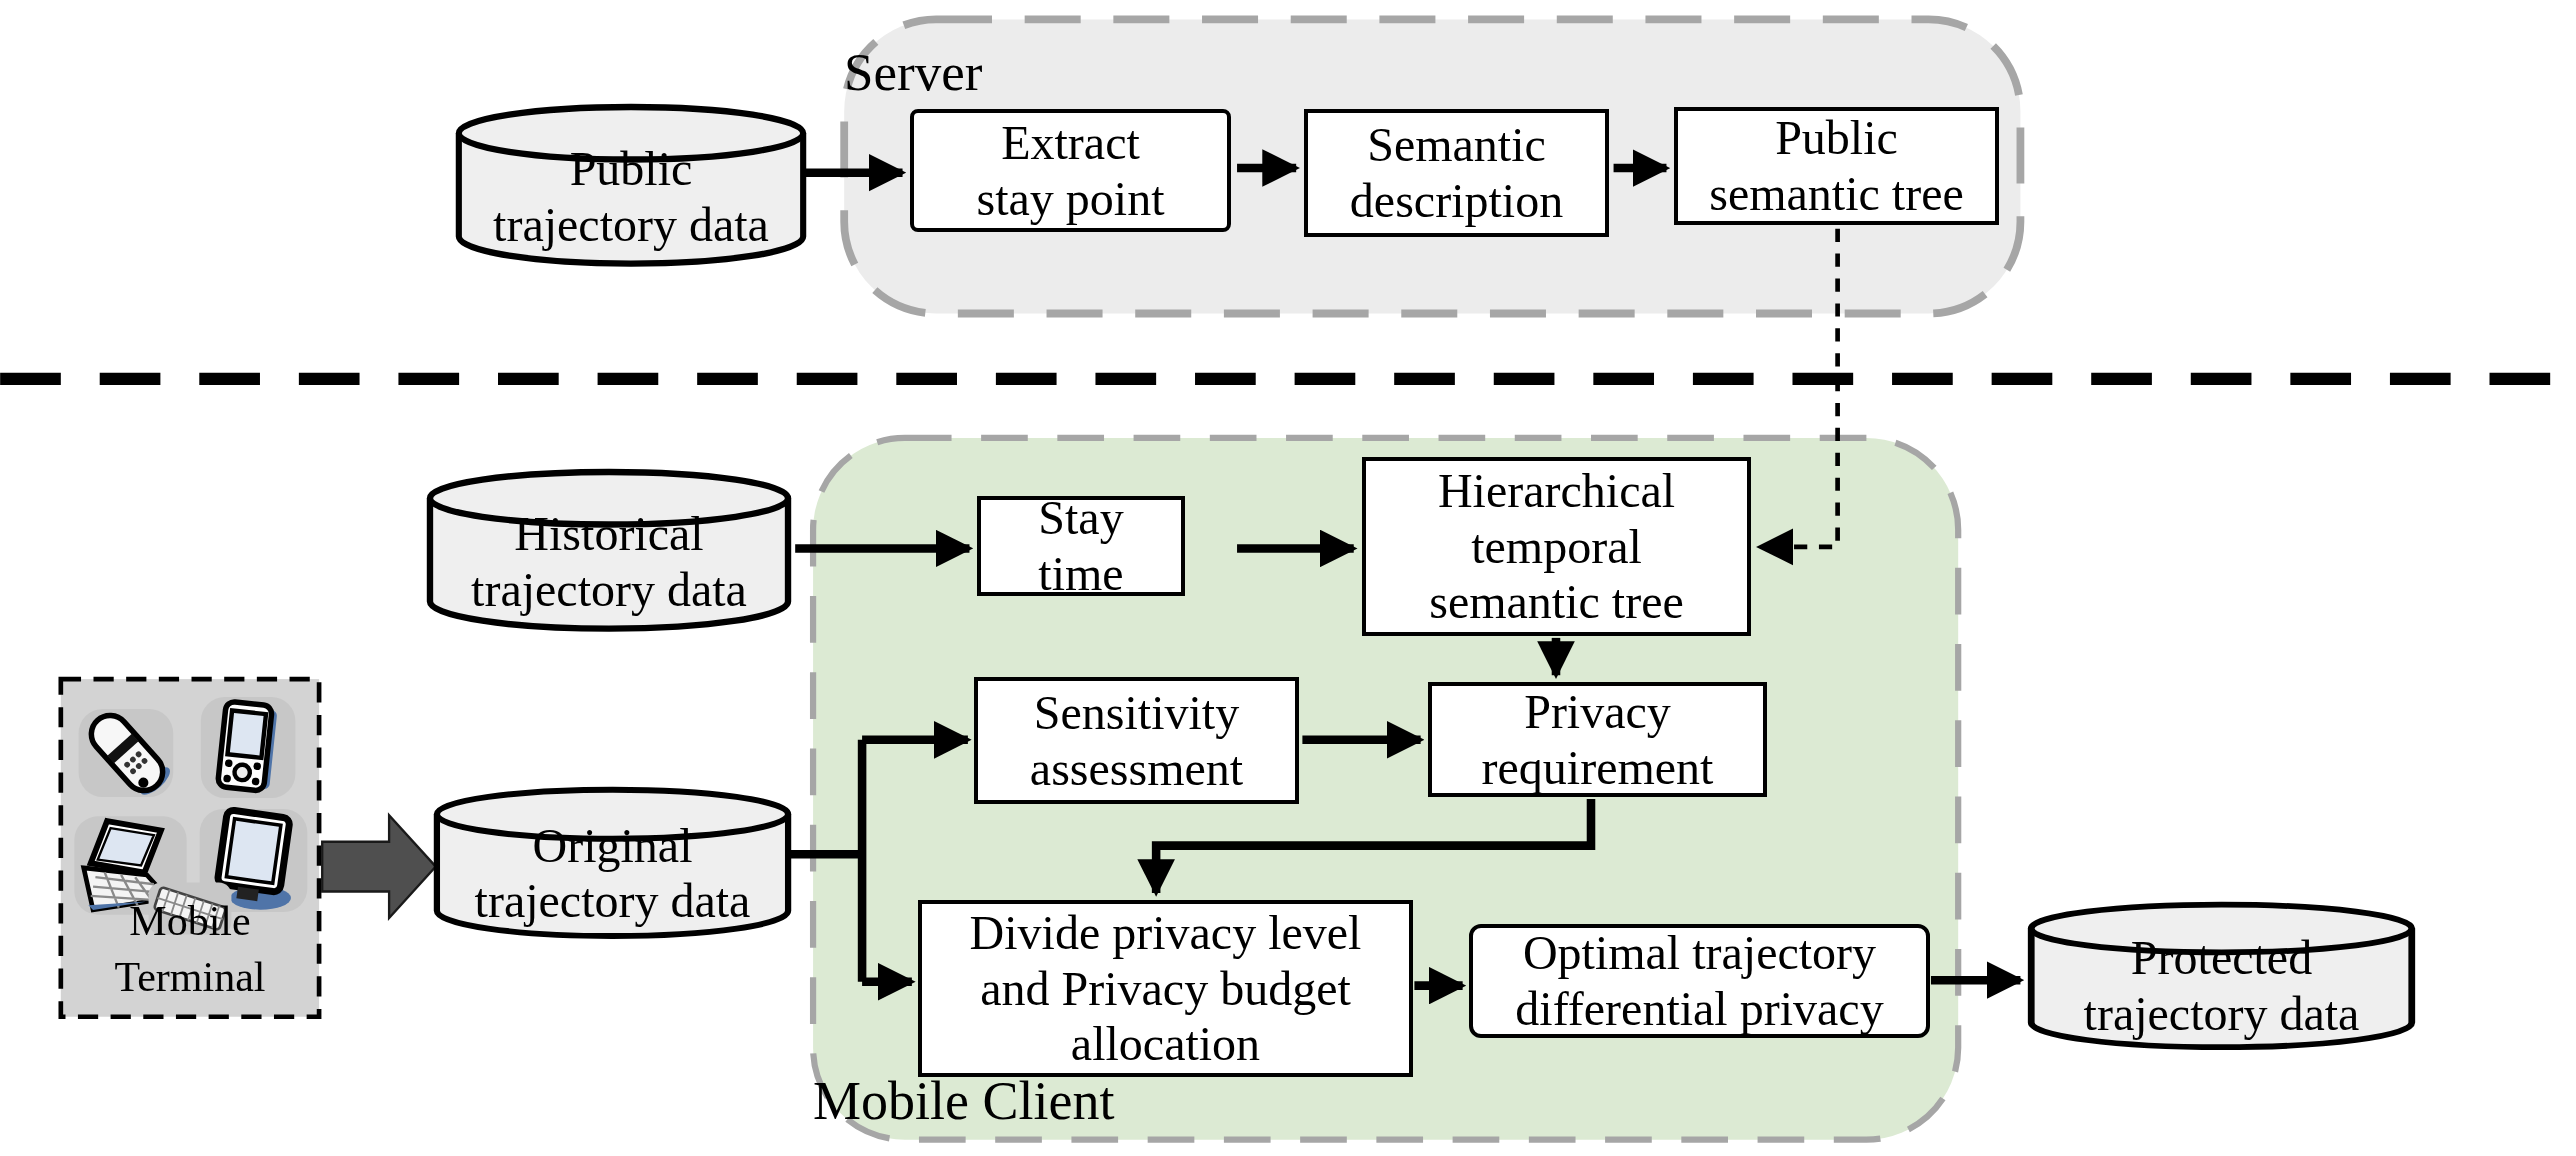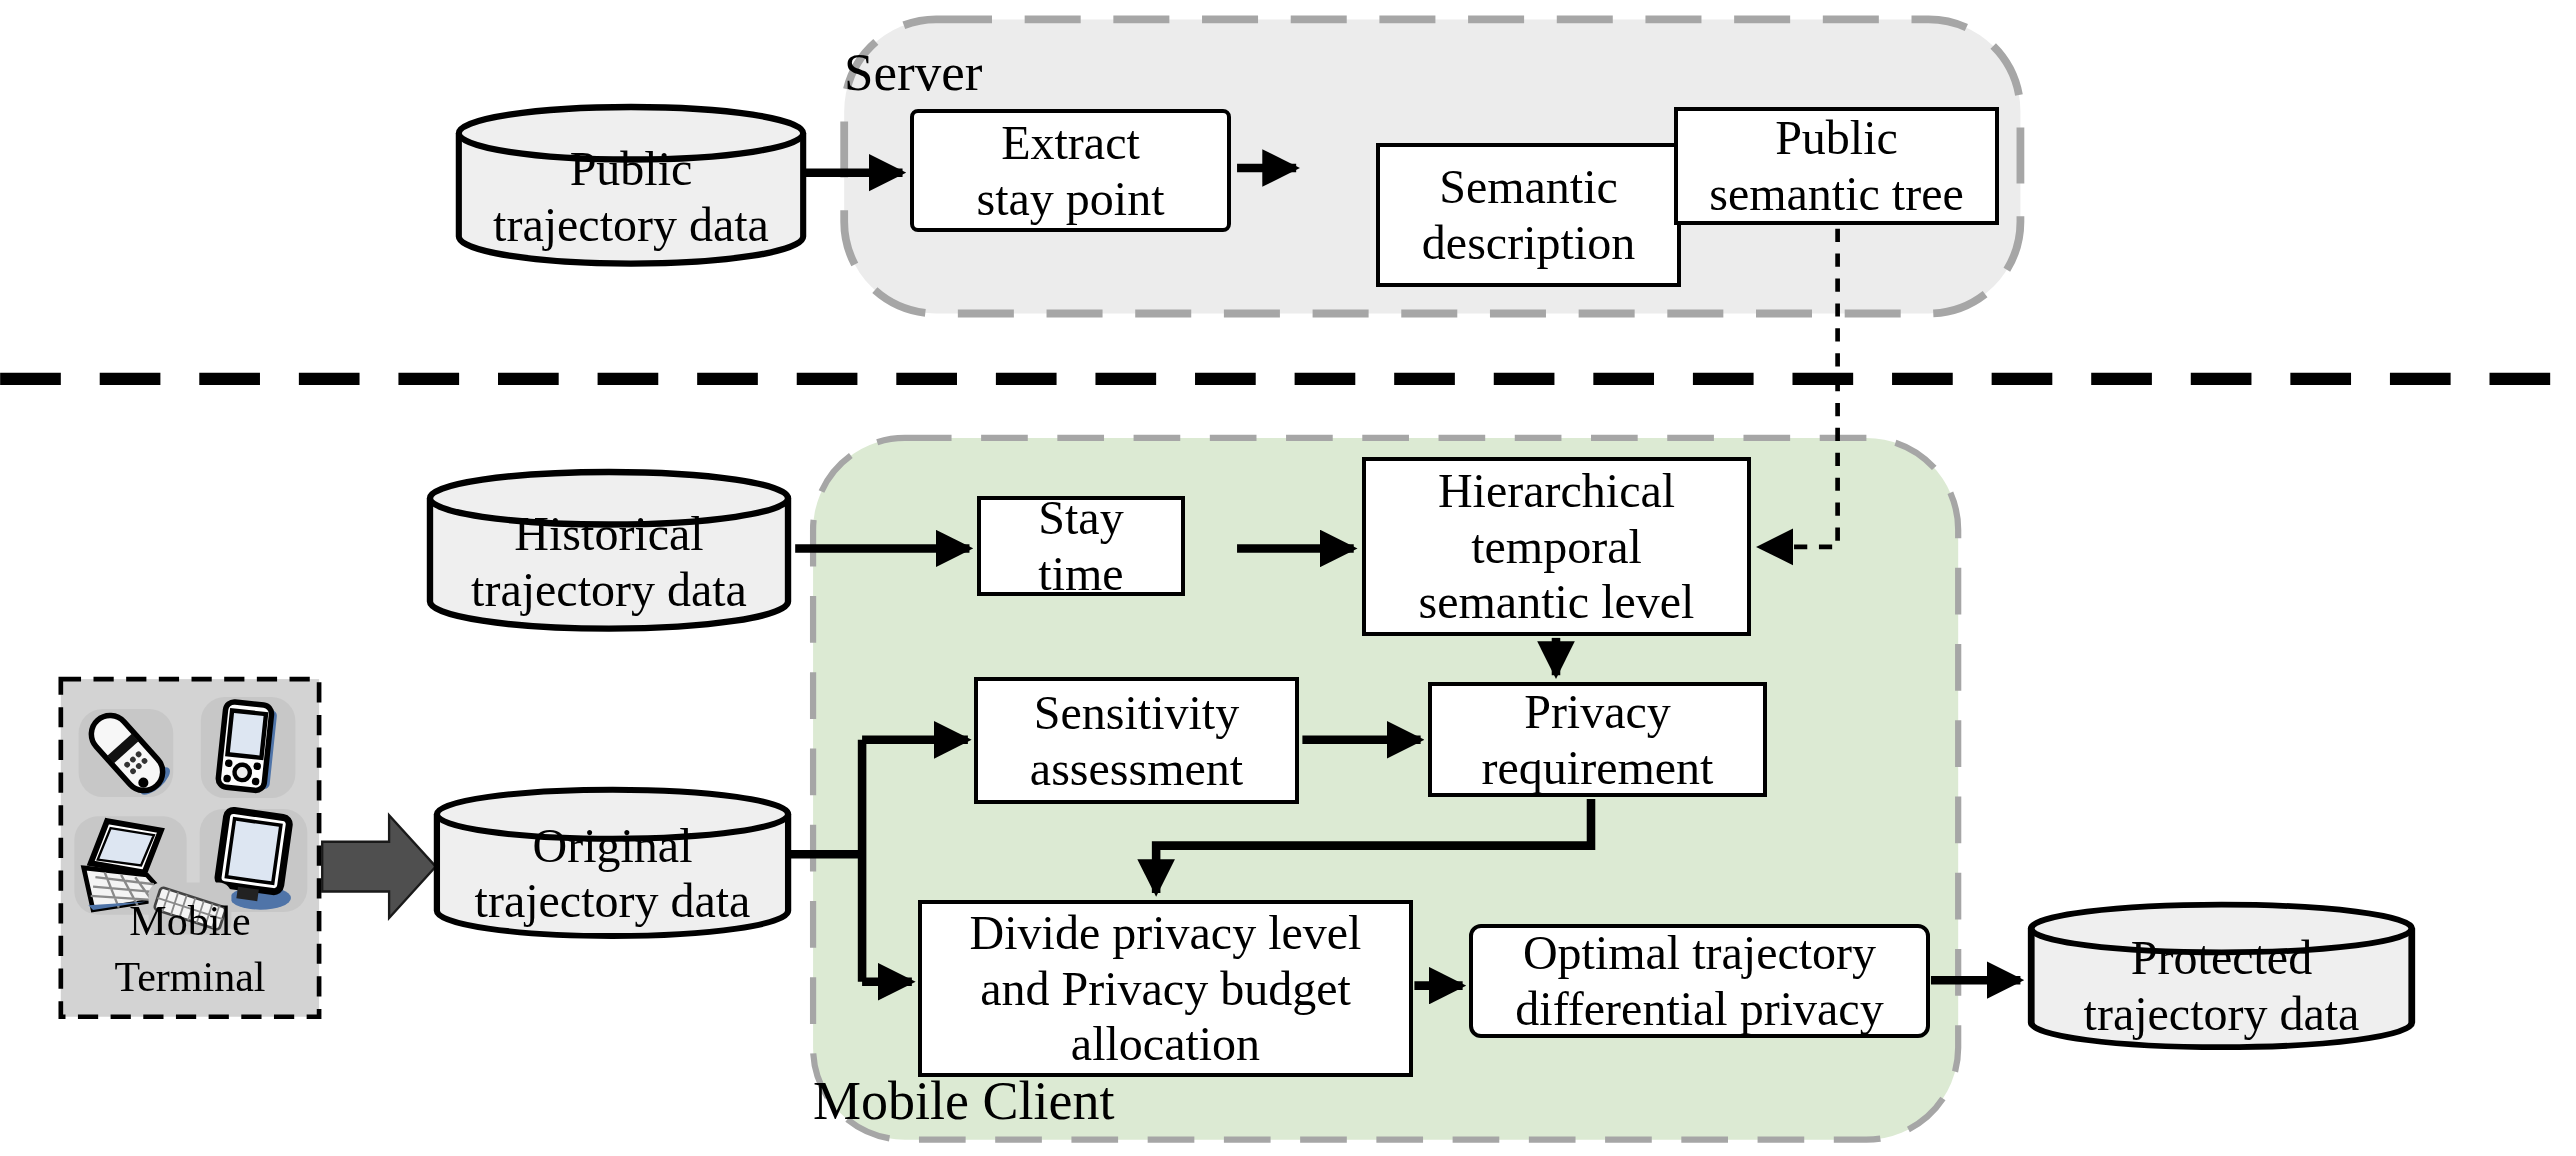--- a/index.html
+++ b/index.html
@@ -155,34 +155,34 @@
       <path d="M5 38 L5 168 A225 34 0 0 0 455 168 L455 38" fill="#efefef" stroke="#000" stroke-width="8"></path>
       <ellipse cx="230" cy="38" rx="225" ry="33" fill="#efefef" stroke="#000" stroke-width="8"></ellipse>
     </svg>
     <div class="cyl-text">Protected trajectory data</div>
   </div>
 
   <div class="node tight" style="left:910px; top:109px; width:321px; height:123px;">
     <span>Extract stay point</span>
   </div>
 
-  <div class="node" style="left:1376px; top:109px; width:305px; height:144px;margin-top:34px;">
+  <div class="node" style="left:1304px; top:109px; width:305px; height:128px;">
     <span>Semantic description</span>
   </div>
 
   <div class="node" style="left:1674px; top:107px; width:325px; height:118px;">
     <span>Public semantic tree</span>
   </div>
 
   <div class="node" style="left:977px; top:496px; width:208px; height:100px;">
     <span>Stay time</span>
   </div>
 
   <div class="node" style="left:1362px; top:457px; width:389px; height:179px;">
-    <span>Hierarchical temporal semantic level</span>
+    <span>Hierarchical temporal semantic tree</span>
   </div>
 
   <div class="node" style="left:974px; top:677px; width:325px; height:127px;">
     <span>Sensitivity assessment</span>
   </div>
 
   <div class="node" style="left:1428px; top:682px; width:339px; height:115px;">
     <span>Privacy requirement</span>
   </div>
 

